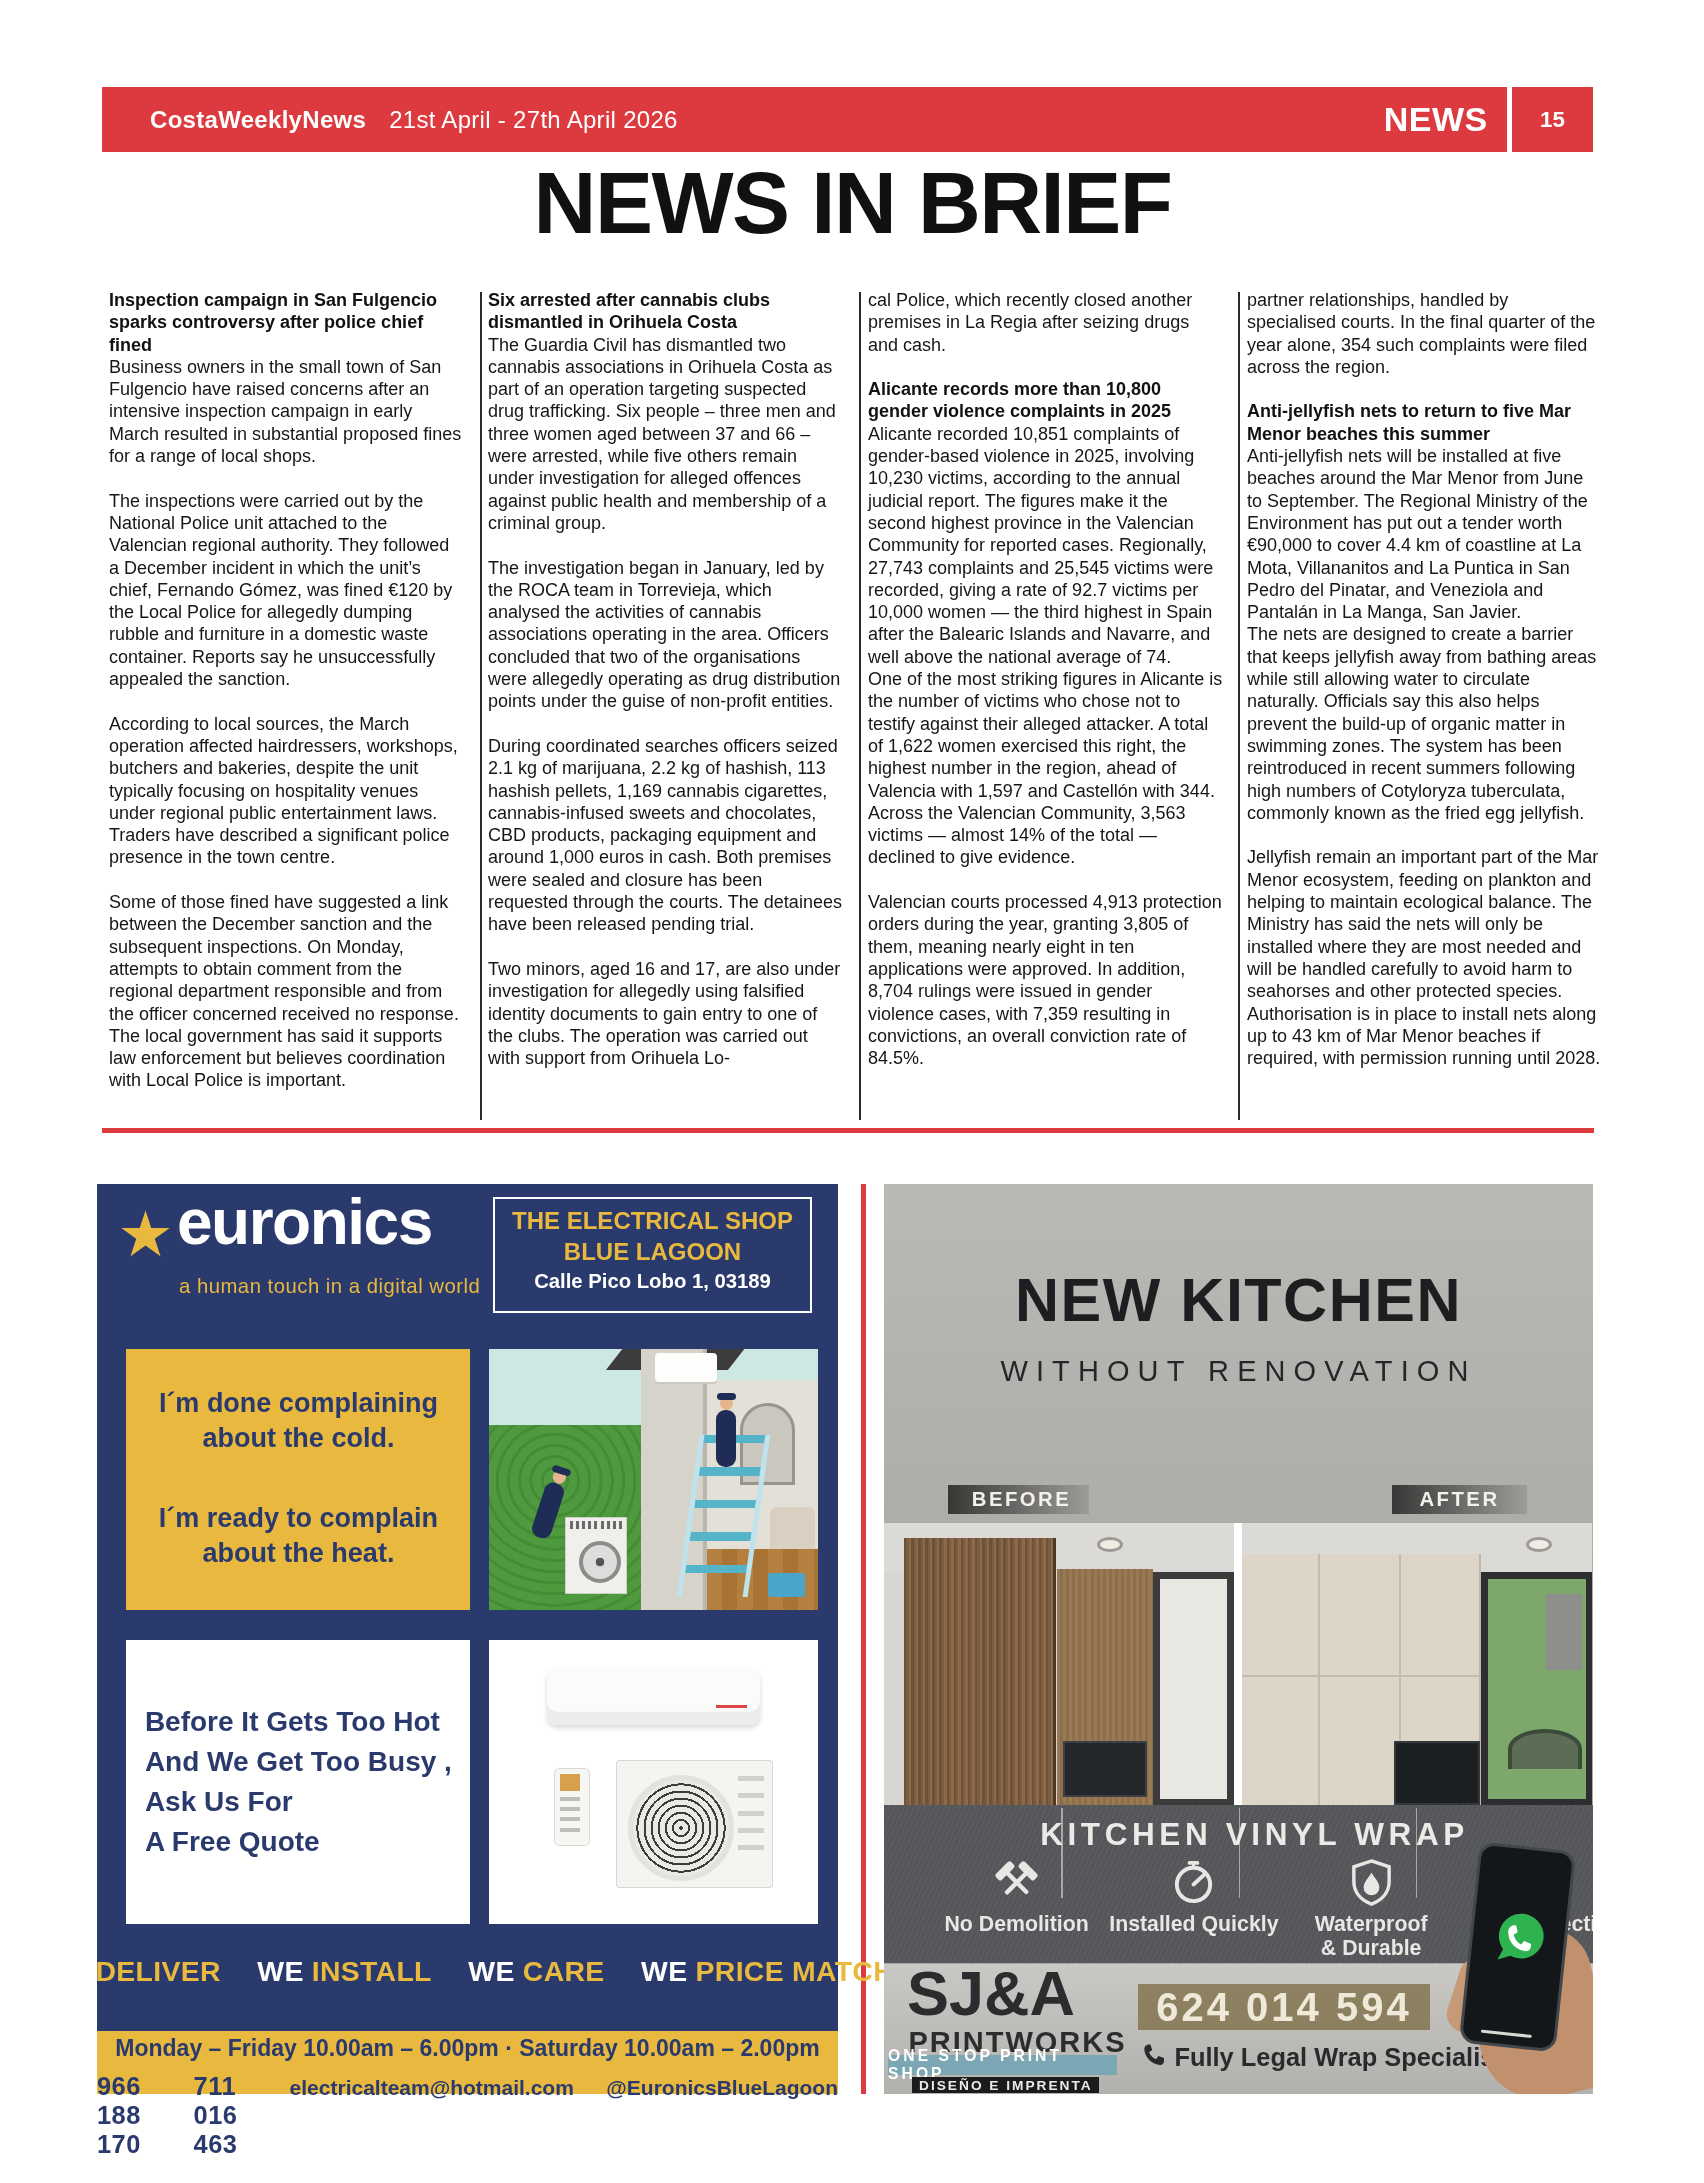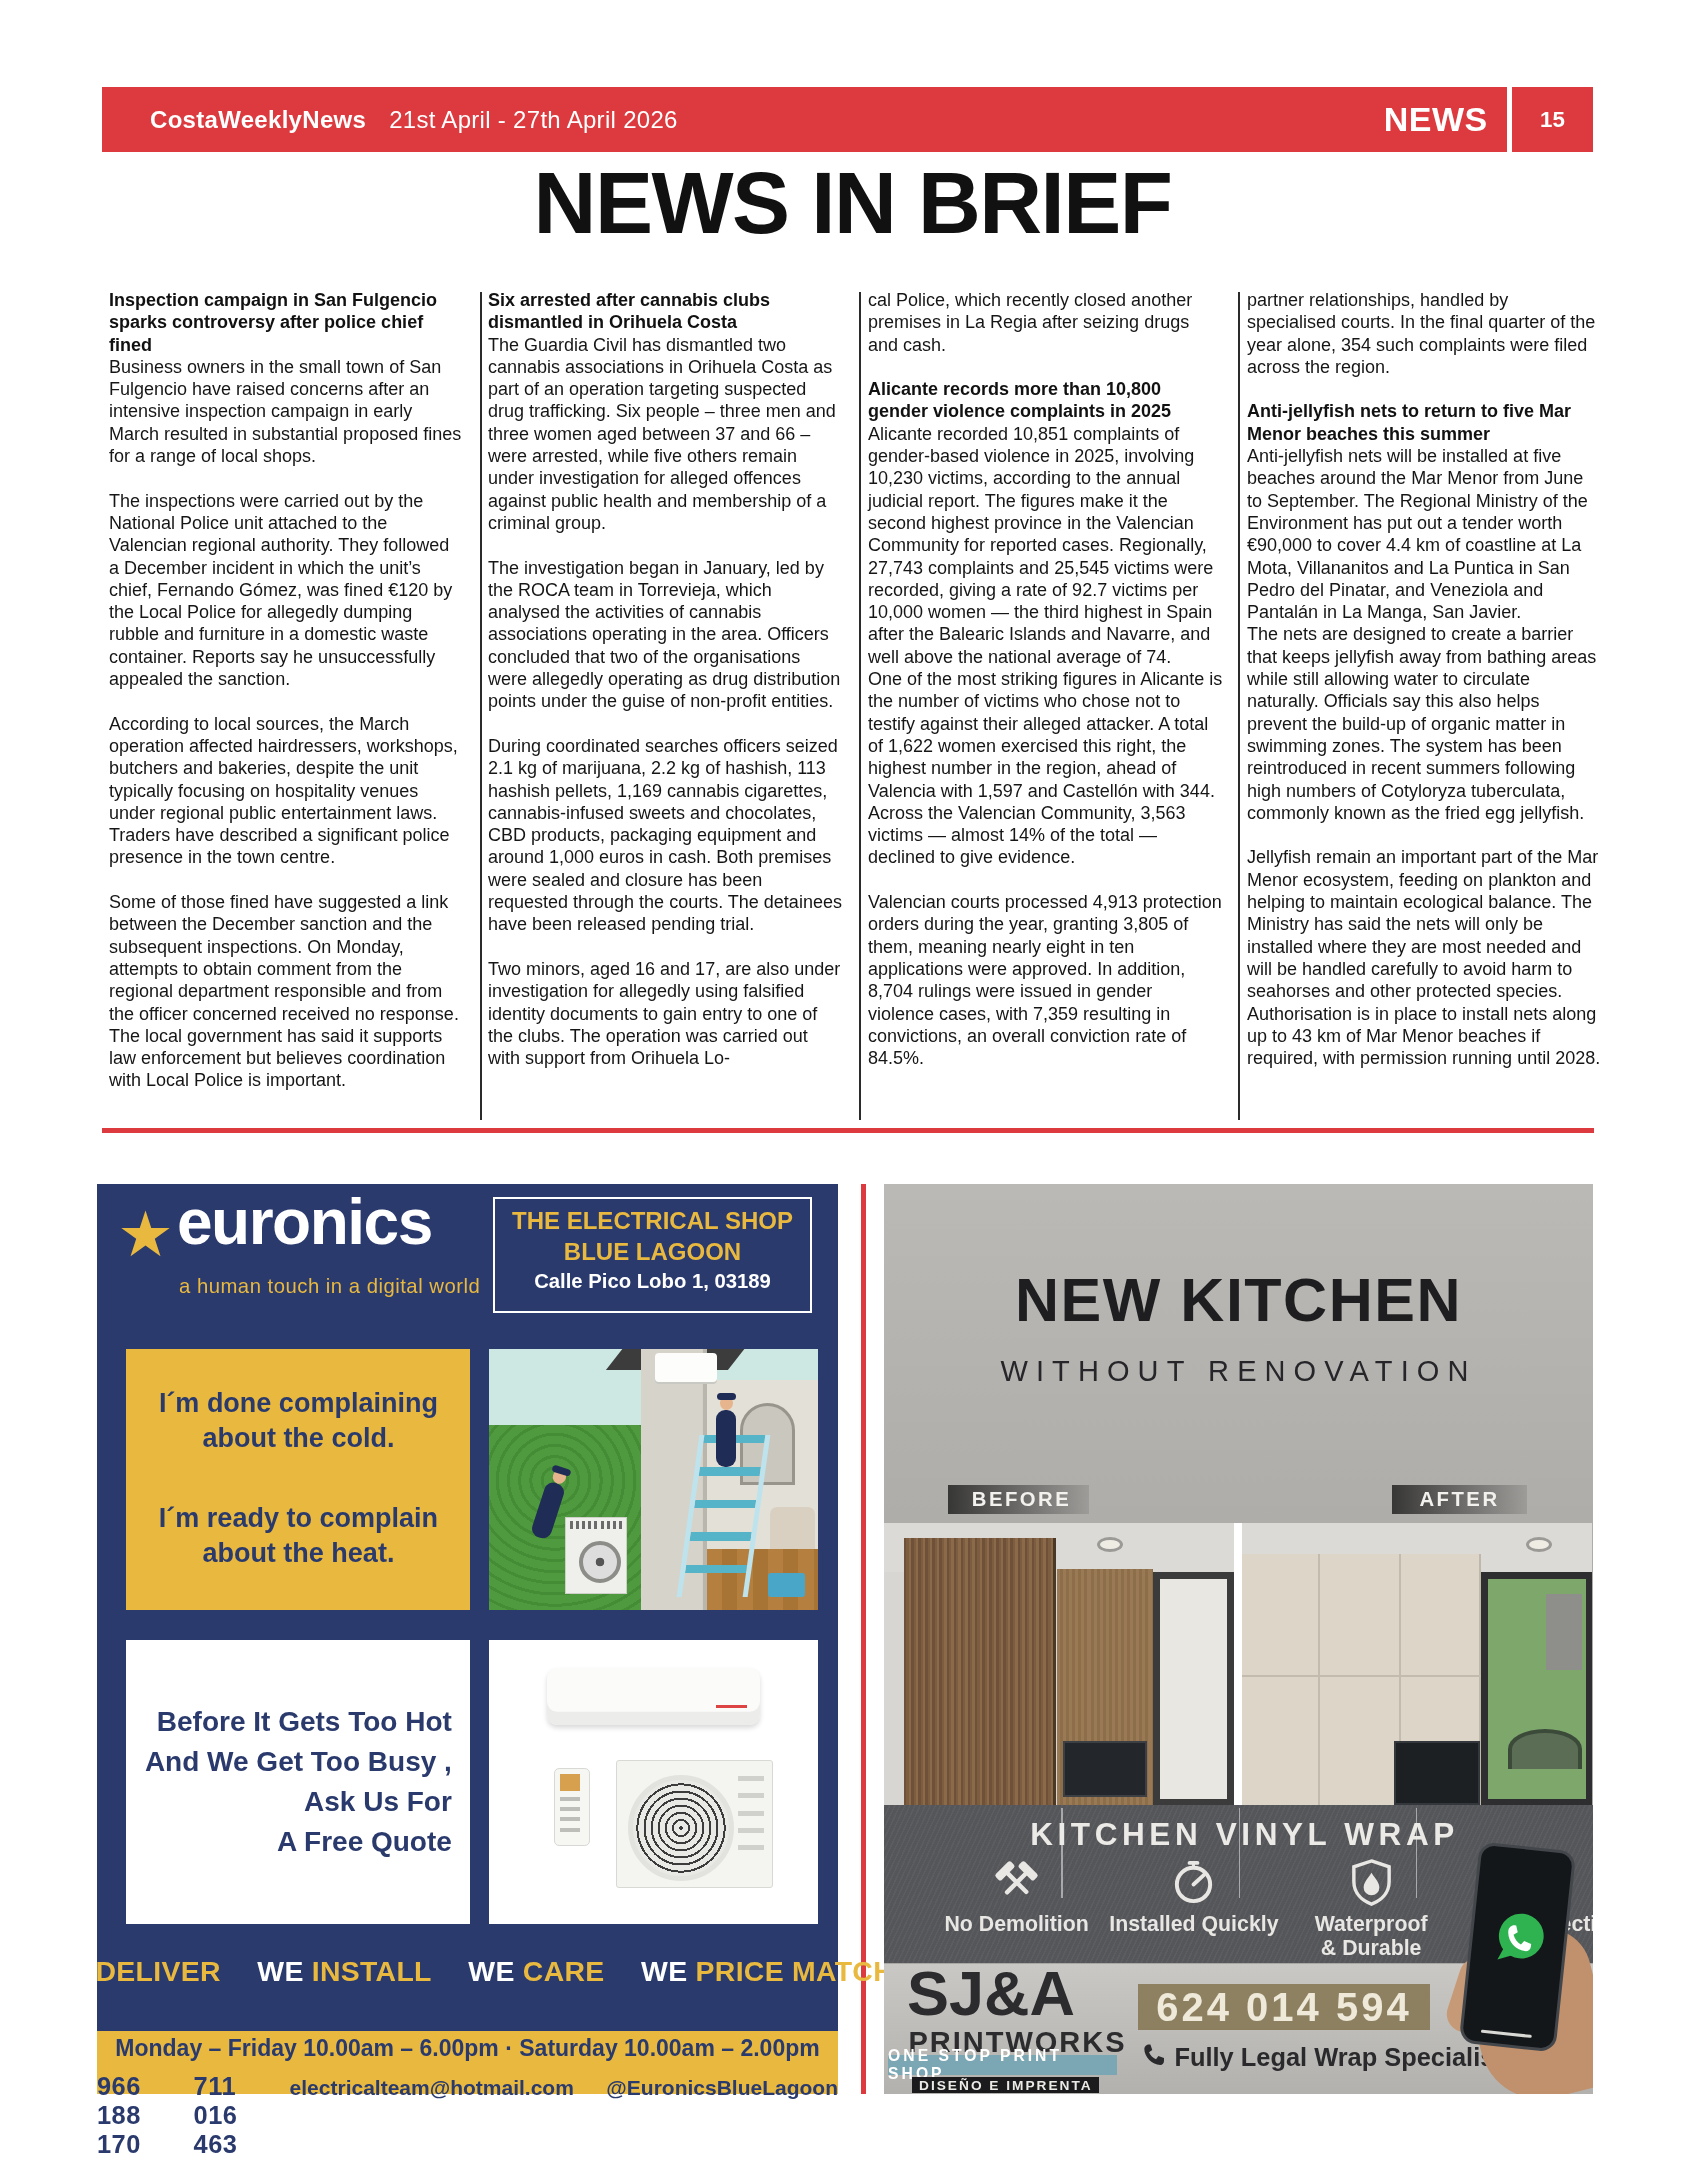--- a/index.html
+++ b/index.html
@@ -67,21 +67,21 @@
   .wk1{left:227px;top:61px;} .wk2{left:49px;top:133px;transform:rotate(18deg);}
   .unit-out{position:absolute;left:76px;top:168px;width:62px;height:77px;background:#efefec;border:1.5px solid #cfcfc9;
             box-sizing:border-box;}
   .unit-out:before{content:"";position:absolute;left:4.1px;top:3px;right:4.1px;height:8.1px;
             background:repeating-linear-gradient(90deg,#6b6b6b 0 3px,transparent 3px 6.1px);}
   .unit-out:after{content:"";position:absolute;left:13.2px;top:23.4px;width:34px;height:34px;border-radius:50%;
             border:4.1px solid #8c8c88;background:radial-gradient(circle,#555 0 4.1px,#ddd 4.6px);}
   .toolbox{position:absolute;right:13.2px;bottom:13.2px;width:37px;height:23.4px;background:#49a6c9;border-radius:3px;}
   
   .e-white-l{position:absolute;left:29.4px;top:456px;width:344px;height:284px;background:#fff;
-             display:flex;align-items:center;justify-content:center;text-align:right;
+             display:flex;align-items:center;justify-content:center;text-align:left;
              font-size:28px;line-height:40px;font-weight:800;color:var(--navy,#2a3a6d);white-space:pre-line;}
   .e-white-r{position:absolute;left:392px;top:456px;width:329px;height:284px;background:#fff;}
   .split-unit{position:absolute;left:58px;top:28.4px;width:213px;height:57px;background:#fbfbf9;border-radius:10.2px;
               box-shadow:inset 0 -13.2px 0 #ececea,0 3px 5.1px rgba(0,0,0,.15);}
   .split-unit:after{content:"";position:absolute;right:13.2px;bottom:17.3px;width:30.5px;height:3px;background:#d44;}
   .cond-unit{position:absolute;left:127px;top:120px;width:157px;height:128px;background:#f4f4f1;border:1.5px solid #d8d8d4;
              box-sizing:border-box;border-radius:3px;}
   .cond-unit:before{content:"";position:absolute;left:11.2px;top:14.2px;width:96px;height:96px;border-radius:50%;
              background:repeating-radial-gradient(circle,#3c3c3c 0 2px,#e9e9e6 2px 7.1px);border:5.1px solid #e2e2df;}
   .cond-unit:after{content:"";position:absolute;right:8.1px;top:15.2px;width:26.4px;height:76px;
@@ -133,21 +133,21 @@
   .creamseam1{position:absolute;left:76px;top:30.5px;width:1.5px;height:252px;background:#c3bcae;}
   .creamseam2{position:absolute;left:157px;top:30.5px;width:1.5px;height:252px;background:#c3bcae;}
   .creamseamh{position:absolute;left:0;top:152px;width:239px;height:1.5px;background:#c3bcae;}
   .oven2{position:absolute;left:152px;top:218px;width:86px;height:64px;background:#1d2023;border:2.5px solid #34383c;box-sizing:border-box;}
   .patio{position:absolute;left:239px;top:49px;width:112px;height:234px;background:#7ea86b;border:7.1px solid #2e2e30;box-sizing:border-box;}
   .tramp{position:absolute;left:20.3px;bottom:30.5px;width:66px;height:36px;border-radius:50% 50% 0 0;border:4.1px solid #3c4a3a;border-bottom:none;background:#5b6e55;}
   .bldg{position:absolute;right:4.1px;top:15.2px;width:36px;height:76px;background:#8e8e8a;}
   
   .k-band{position:absolute;left:0;top:621px;width:100%;height:158px;background:#55565a;
           background-image:repeating-linear-gradient(115deg,rgba(255,255,255,.04) 0 1.5px,transparent 1.5px 4.6px);}
-  .band-title{position:absolute;left:6px;top:11.2px;width:100%;text-align:center;
+  .band-title{position:absolute;left:16px;top:11.2px;width:100%;text-align:center;
               font-size:31.5px;font-weight:700;letter-spacing:4.6px;color:#eceae6;}
   .features{position:absolute;left:0;top:53px;width:100%;display:flex;margin-left:44px;}
   .feat{width:25%;text-align:center;color:#e9e7e3;}
   .f-icon{height:51px;}
   .f-icon svg{height:49px;width:auto;}
   .f-label{font-size:21.3px;line-height:24.4px;font-weight:600;white-space:pre-line;margin-top:3px;}
   .f-sep{position:absolute;top:3px;width:1.5px;height:90px;background:rgba(235,235,235,.55);}
   .fs1{left:25%;} .fs2{left:50%;} .fs3{left:75%;}
   
   .k-bottom{position:absolute;left:0;top:780px;width:100%;height:130px;

